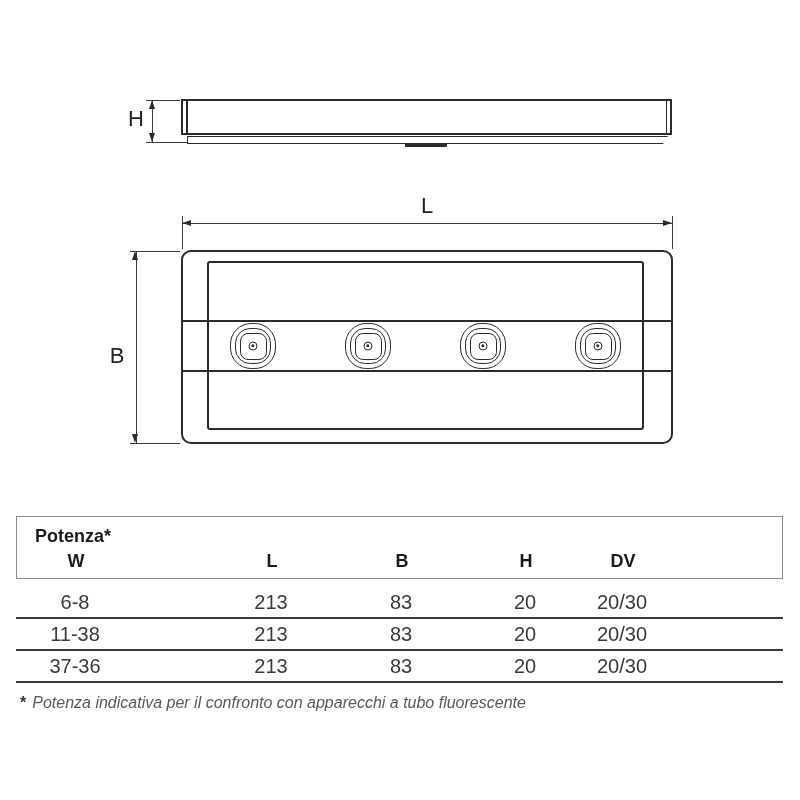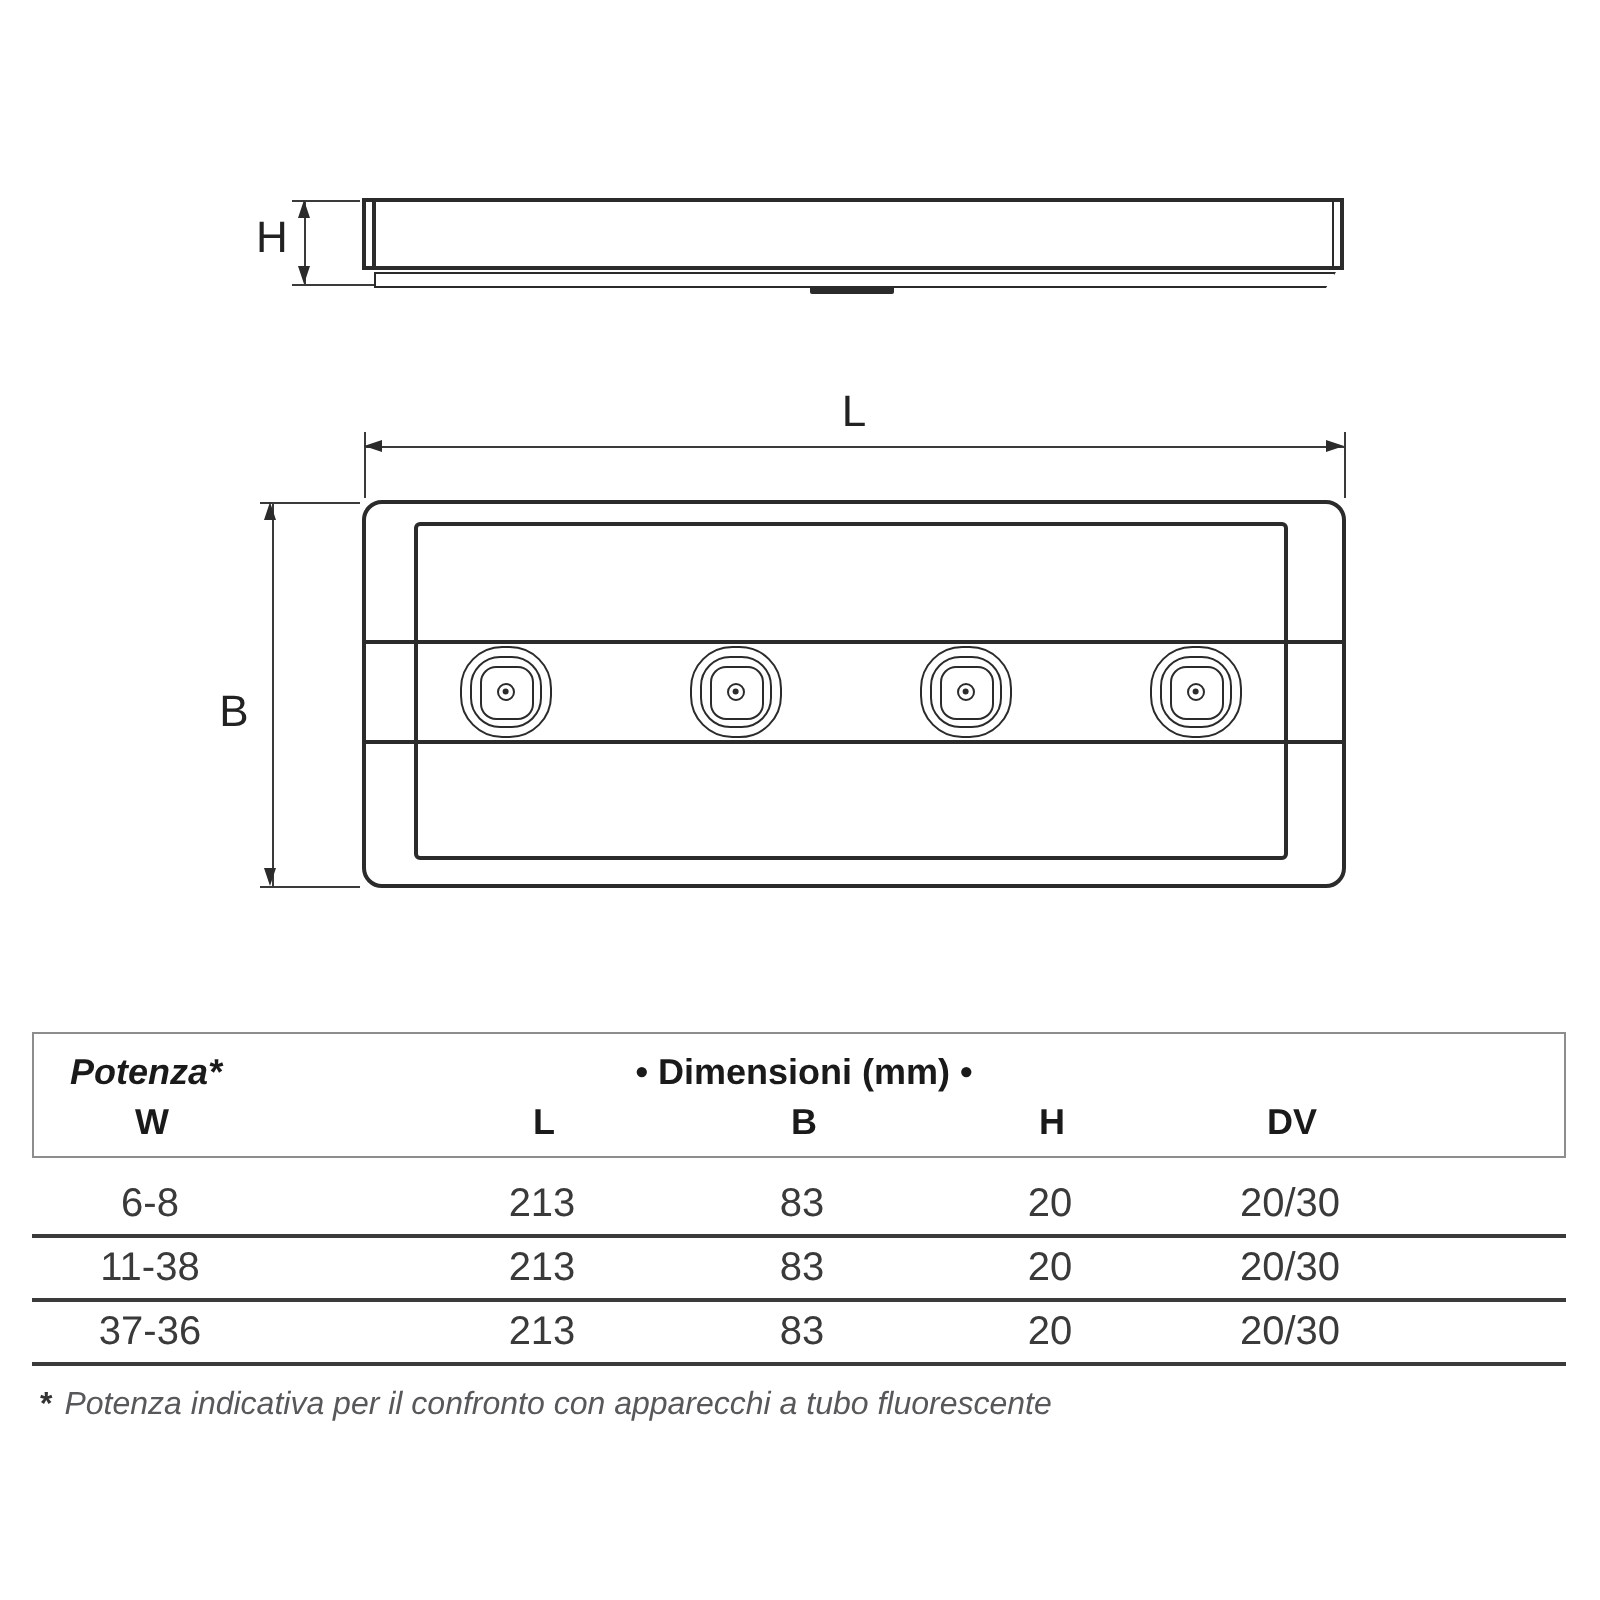--- a/index.html
+++ b/index.html
@@ -42,22 +42,22 @@
   .led .r3{position:absolute;inset:9.5px;border:1.6px solid var(--line);border-radius:30%;}
   .led .cring{position:absolute;left:50%;top:50%;width:9px;height:9px;transform:translate(-50%,-50%);border:1.4px solid var(--line);border-radius:50%;}
   .led .cdot{position:absolute;left:50%;top:50%;width:3.4px;height:3.4px;transform:translate(-50%,-50%);background:var(--line);border-radius:50%;}
 
   
   .thead-box{position:absolute;left:16px;top:516px;width:767px;height:63px;border:1.5px solid var(--tborder);background:#fff;}
   .thead-row{position:absolute;left:0;width:100%;height:22px;line-height:22px;font-weight:bold;font-size:18px;color:var(--htext);}
   .thead-row.r1{top:8px;}
   .thead-row.r2{top:33px;}
   .cell{position:absolute;transform:translateX(-50%);white-space:nowrap;text-align:center;}
-  .c-w{left:59px;} .c-l{left:255px;} .c-b{left:385px;} .c-h{left:509px;} .c-dv{left:629px;}
-  .potenza{position:absolute;left:18px;font-style:italic;}
+  .c-w{left:59px;} .c-l{left:255px;} .c-b{left:385px;} .c-h{left:509px;} .c-dv{left:606px;}
+  .potenza{position:absolute;left:18px;}
   .dimensioni{position:absolute;left:385px;transform:translateX(-50%);}
   .tbody{position:absolute;left:16px;top:587px;width:767px;text-decoration:underline;}
   .trow{position:relative;width:100%;height:32px;line-height:30px;border-bottom:2px solid var(--thin);font-size:20px;color:var(--btext);}
   .footnote{position:absolute;left:20px;top:694px;font-size:16px;color:var(--ftext);font-style:italic;}
   .footnote .star{font-style:normal;font-weight:bold;color:#333;margin-right:6px;}
 </style>
 </head>
 <body>
 
 <div class="canvas">
@@ -124,21 +124,20 @@
       <div class="r3"></div>
       <div class="cring"></div>
       <div class="cdot"></div>
     </div>
   </div>
 
   <div>
     <div class="thead-box">
       <div class="thead-row r1">
         <span class="potenza">Potenza*</span>
-        <span class="dimensioni">• Dimensioni (mm) •</span>
       </div>
       <div class="thead-row r2">
         <span class="cell c-w">W</span>
         <span class="cell c-l">L</span>
         <span class="cell c-b">B</span>
         <span class="cell c-h">H</span>
         <span class="cell c-dv">DV</span>
       </div>
     </div>
 

